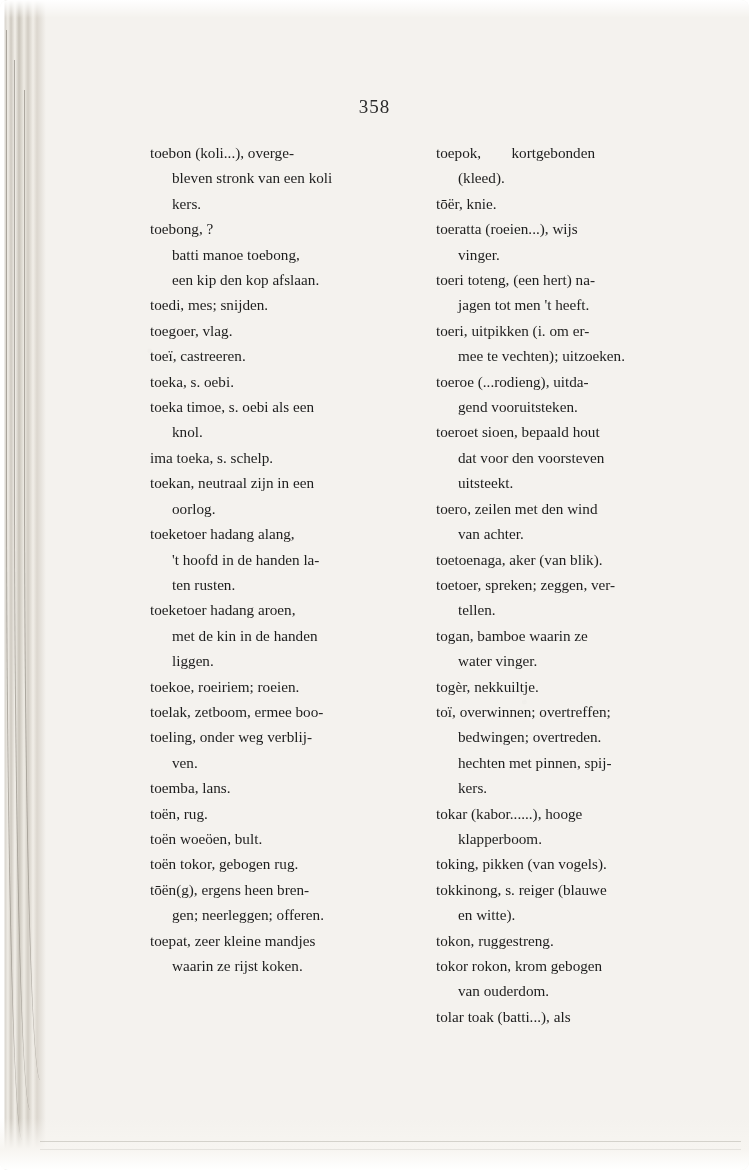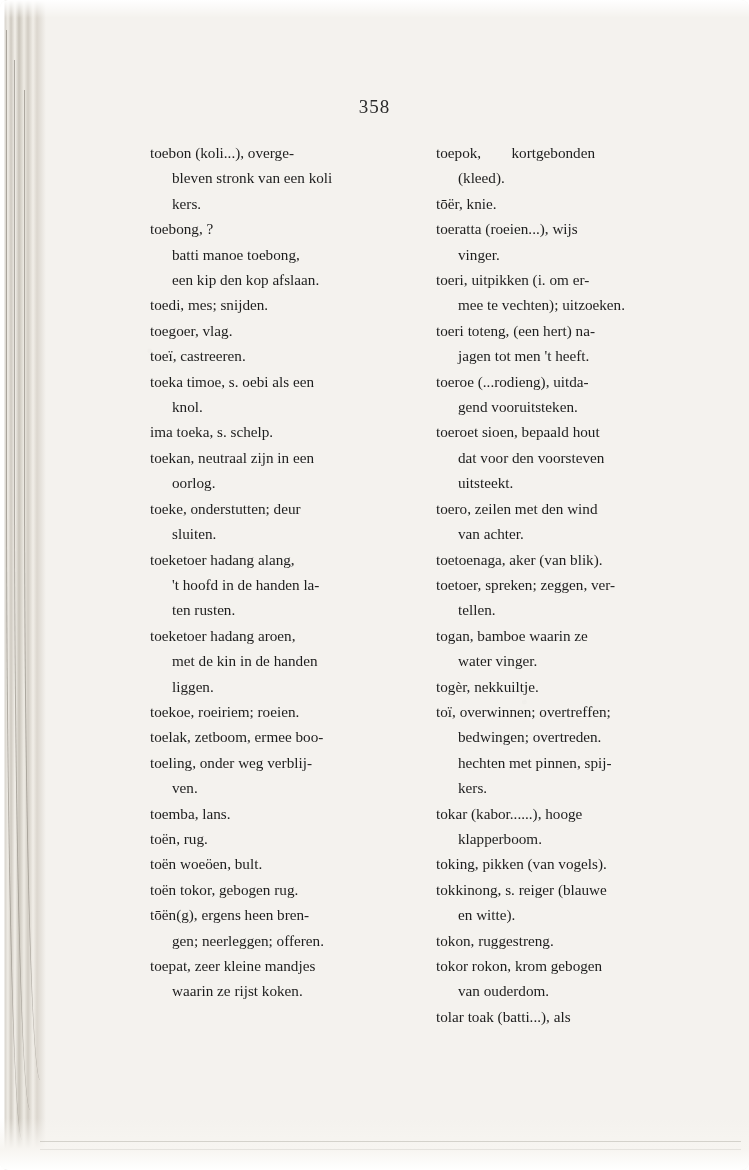--- a/index.html
+++ b/index.html
@@ -136,33 +136,32 @@
         <p class="entry">
           <span class="ln first">toedi, mes; snijden.</span>
         </p>
         <p class="entry">
           <span class="ln first">toegoer, vlag.</span>
         </p>
         <p class="entry">
           <span class="ln first">toeï, castreeren.</span>
         </p>
         <p class="entry">
+          <span class="ln first">toeka, s. oebi.</span>
+        </p>
+        <p class="entry">
           <span class="ln first">toeka timoe, s. oebi als een</span>
           <span class="ln">knol.</span>
         </p>
         <p class="entry">
           <span class="ln first">ima toeka, s. schelp.</span>
         </p>
         <p class="entry">
           <span class="ln first">toekan, neutraal zijn in een</span>
           <span class="ln">oorlog.</span>
-        </p>
-        <p class="entry">
-          <span class="ln first">toeke, onderstutten; deur</span>
-          <span class="ln">sluiten.</span>
         </p>
         <p class="entry">
           <span class="ln first">toeketoer hadang alang,</span>
           <span class="ln">'t hoofd in de handen la-</span>
           <span class="ln">ten rusten.</span>
         </p>
         <p class="entry">
           <span class="ln first">toeketoer hadang aroen,</span>
           <span class="ln">met de kin in de handen</span>
           <span class="ln">liggen.</span>
@@ -204,26 +203,26 @@
           <span class="ln">(kleed).</span>
         </p>
         <p class="entry">
           <span class="ln first">tōër, knie.</span>
         </p>
         <p class="entry">
           <span class="ln first">toeratta (roeien...), wijs</span>
           <span class="ln">vinger.</span>
         </p>
         <p class="entry">
+          <span class="ln first">toeri toteng, (een hert) na-</span>
+          <span class="ln">jagen tot men 't heeft.</span>
+        </p>
+        <p class="entry">
           <span class="ln first">toeri, uitpikken (i. om er-</span>
           <span class="ln">mee te vechten); uitzoeken.</span>
-        </p>
-        <p class="entry">
-          <span class="ln first">toeri toteng, (een hert) na-</span>
-          <span class="ln">jagen tot men 't heeft.</span>
         </p>
         <p class="entry">
           <span class="ln first">toeroe (...rodieng), uitda-</span>
           <span class="ln">gend vooruitsteken.</span>
         </p>
         <p class="entry">
           <span class="ln first">toeroet sioen, bepaald hout</span>
           <span class="ln">dat voor den voorsteven</span>
           <span class="ln">uitsteekt.</span>
         </p>

